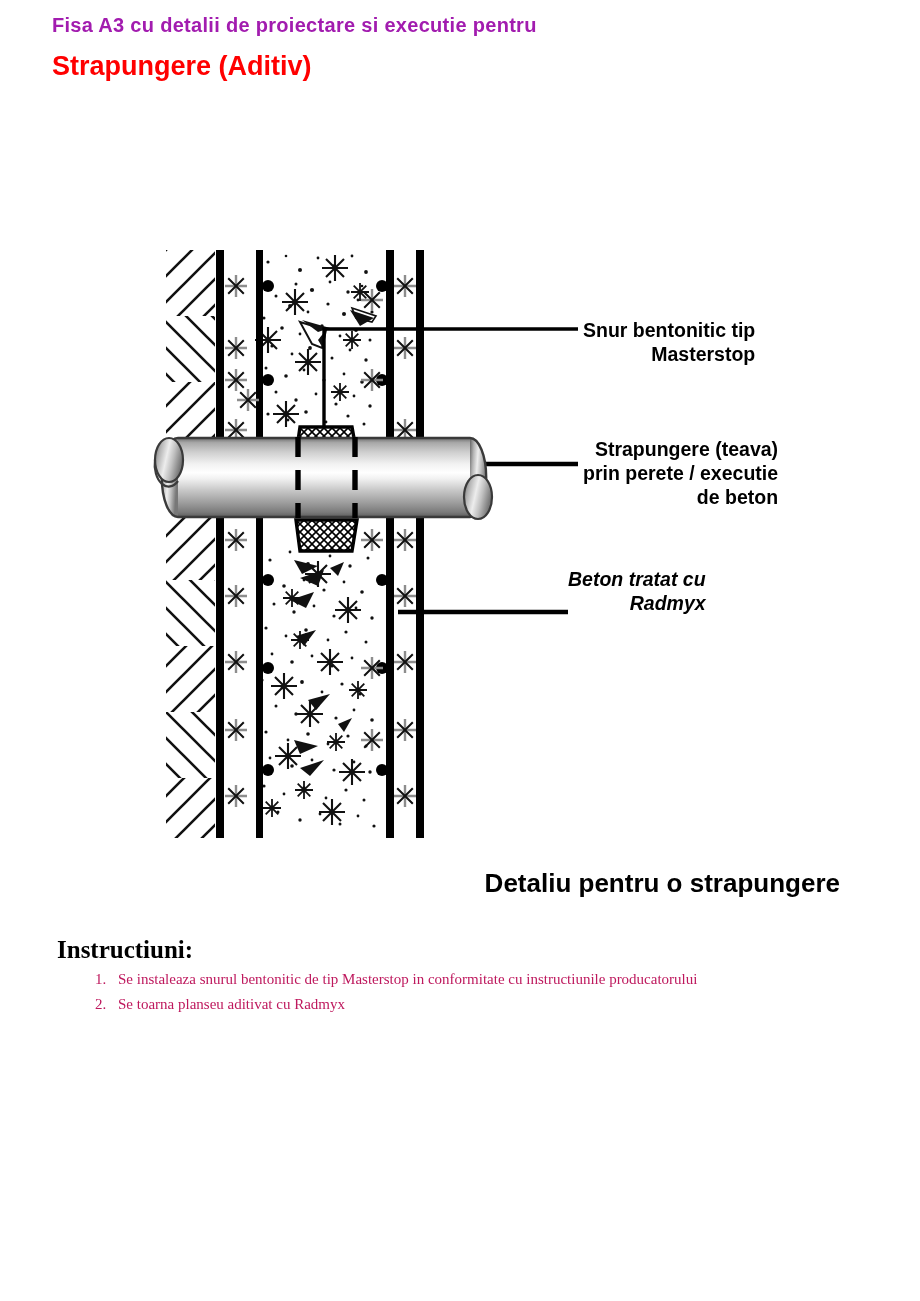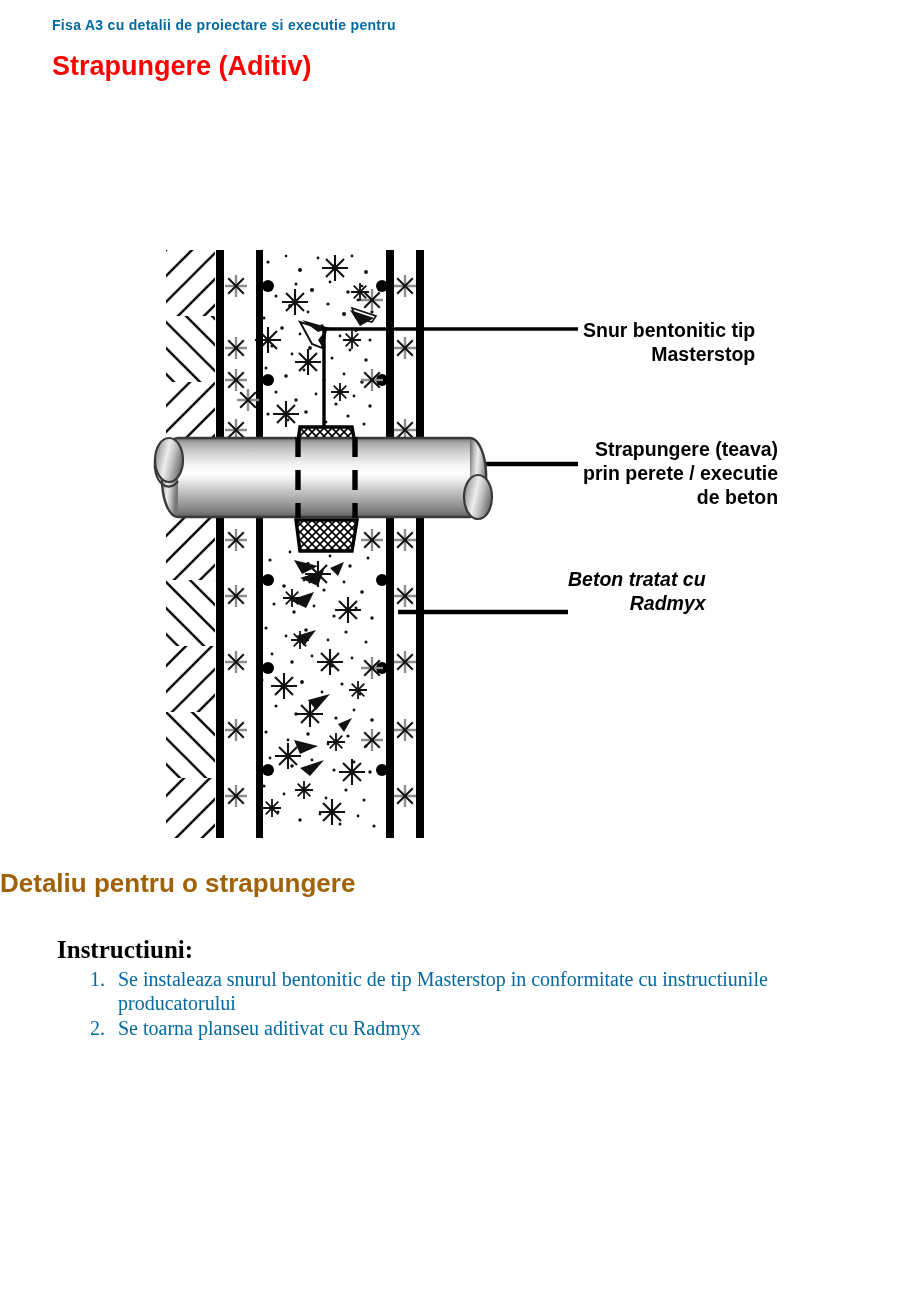--- a/index.html
+++ b/index.html
@@ -1,48 +1,48 @@
 <!DOCTYPE html>
 <html><head>
 <meta charset="utf-8">
 <style>
   html,body{margin:0;padding:0;background:#ffffff;}
   body{width:920px;height:1301px;position:relative;overflow:hidden;
        font-family:"Liberation Sans",sans-serif;}
 
   
   #header{position:absolute;left:52px;top:16px;}
-  #subtitle{color:#0369a1;font-weight:bold;font-size:14px;letter-spacing:0.3px;
+  #subtitle{color:#a21caf;font-weight:bold;font-size:20px;letter-spacing:0.3px;
             line-height:18px;white-space:nowrap;}
   #title{color:#FF0000;font-weight:bold;font-size:27px;line-height:32px;
          margin-top:16px;white-space:nowrap;}
 
   
   #figure{position:absolute;left:0;top:0;width:920px;height:1301px;
           pointer-events:none;}
   #figure svg{display:block;}
 
   
   .callout{position:absolute;font-weight:bold;font-size:19.5px;
            line-height:24px;color:#000;white-space:pre-line;text-align:right;}
   #callout-1{left:583px;top:318px;}
   #callout-2{left:583px;top:437px;}
   #callout-3{left:568px;top:567px;font-style:italic;}
 
   
-  #caption{position:absolute;left:0;top:868px;width:840px;text-align:left;
-           color:#a16207;font-weight:bold;font-size:26px;}
+  #caption{position:absolute;left:0;top:868px;width:840px;text-align:right;
+           color:#000000;font-weight:bold;font-size:26px;}
 
   
   #instructions{position:absolute;left:0;top:935px;width:824px;
                 font-family:"Liberation Serif",serif;}
   #instructions-heading{margin-left:57px;font-size:25px;font-weight:bold;
                         color:#000;line-height:30px;}
   #steps{margin:2px 0 0 0;padding-left:110px;list-style:decimal;}
-  #steps li{font-size:20px;line-height:24px;color:#0369a1;
+  #steps li{font-size:15px;line-height:24px;color:#be185d;
             padding-left:8px;margin-bottom:1px;}
 </style>
 </head>
 <body>
 
 <div id="header">
   <div id="subtitle">Fisa A3 cu detalii de proiectare si executie pentru</div>
   <div id="title">Strapungere (Aditiv)</div>
 </div>
 

